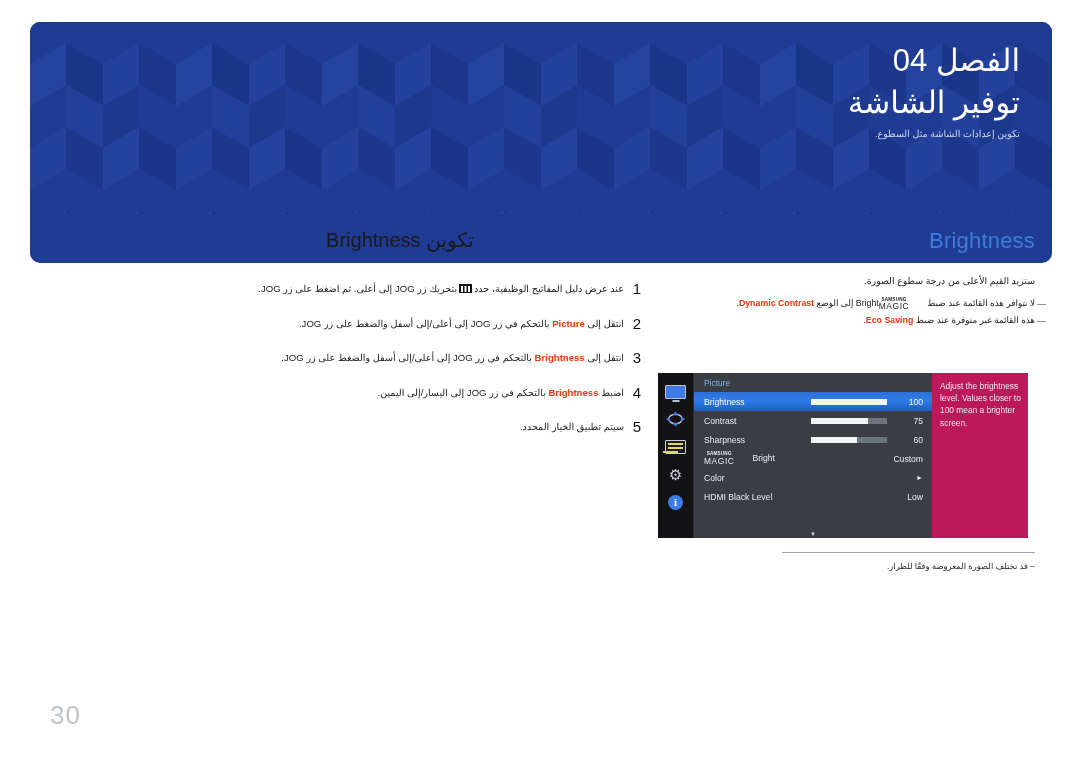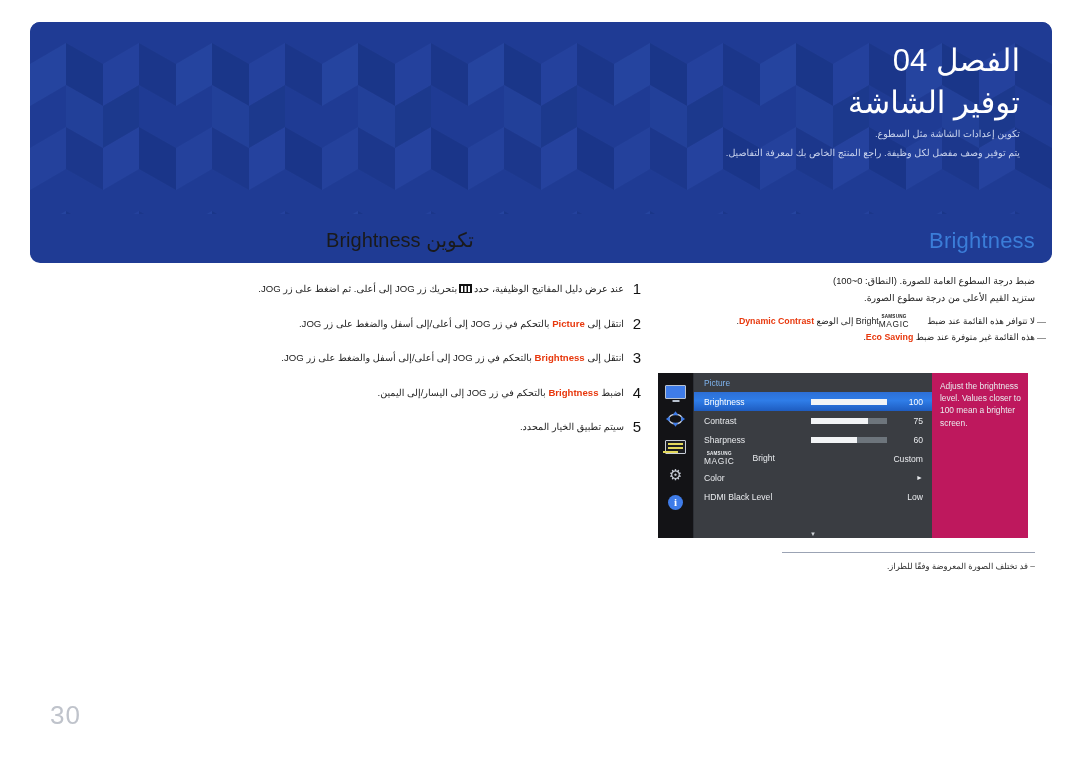--- a/index.html
+++ b/index.html
@@ -360,21 +360,20 @@
         <polygon points="73,84 109,63 109,105 73,126" fill="#1b3789" opacity="0.6"></polygon>
       </pattern>
     </defs>
     <rect x="0" y="0" width="1022" height="192" fill="url(#cubes)"></rect>
   </svg>
   <div class="banner-inner">
     <div class="chapter-line">الفصل 04</div>
     <div class="chapter-title">توفير الشاشة</div>
     <div class="banner-sub">
       <div>تكوين إعدادات الشاشة مثل السطوع.</div>
-      <div>يتم توفير وصف مفصل لكل وظيفة. راجع المنتج الخاص بك لمعرفة التفاصيل.</div>
     </div>
   </div>
 </div>
 
 <div class="left-col">
   <div class="left-heading">تكوين Brightness</div>
 
   <ol class="steps">
     <li class="step">
       <span class="step-num">1</span>
@@ -399,21 +398,20 @@
     <li class="step">
       <span class="step-num">5</span>
       <span class="step-text">سيتم تطبيق الخيار المحدد.</span>
     </li>
   </ol>
 </div>
 
 <div class="right-col">
   <div class="right-title">Brightness</div>
   <div class="right-desc">
-    <div>ضبط درجة السطوع العامة للصورة. (النطاق: 0~100)</div>
     <div>ستزيد القيم الأعلى من درجة سطوع الصورة.</div>
   </div>
 
   <div class="note-list">
     <div class="note">
       <span class="dash">―</span><span>لا تتوافر هذه القائمة عند ضبط</span><span class="magic-stack"><span class="s1">SAMSUNG</span><span class="s2">MAGIC</span></span><span>Bright</span> <span>إلى الوضع</span> <span class="red">Dynamic Contrast</span><span>.</span>
     </div>
     <div class="note">
       <span class="dash">―</span><span>هذه القائمة غير متوفرة عند ضبط</span> <span class="red">Eco Saving</span><span>.</span>
     </div>

